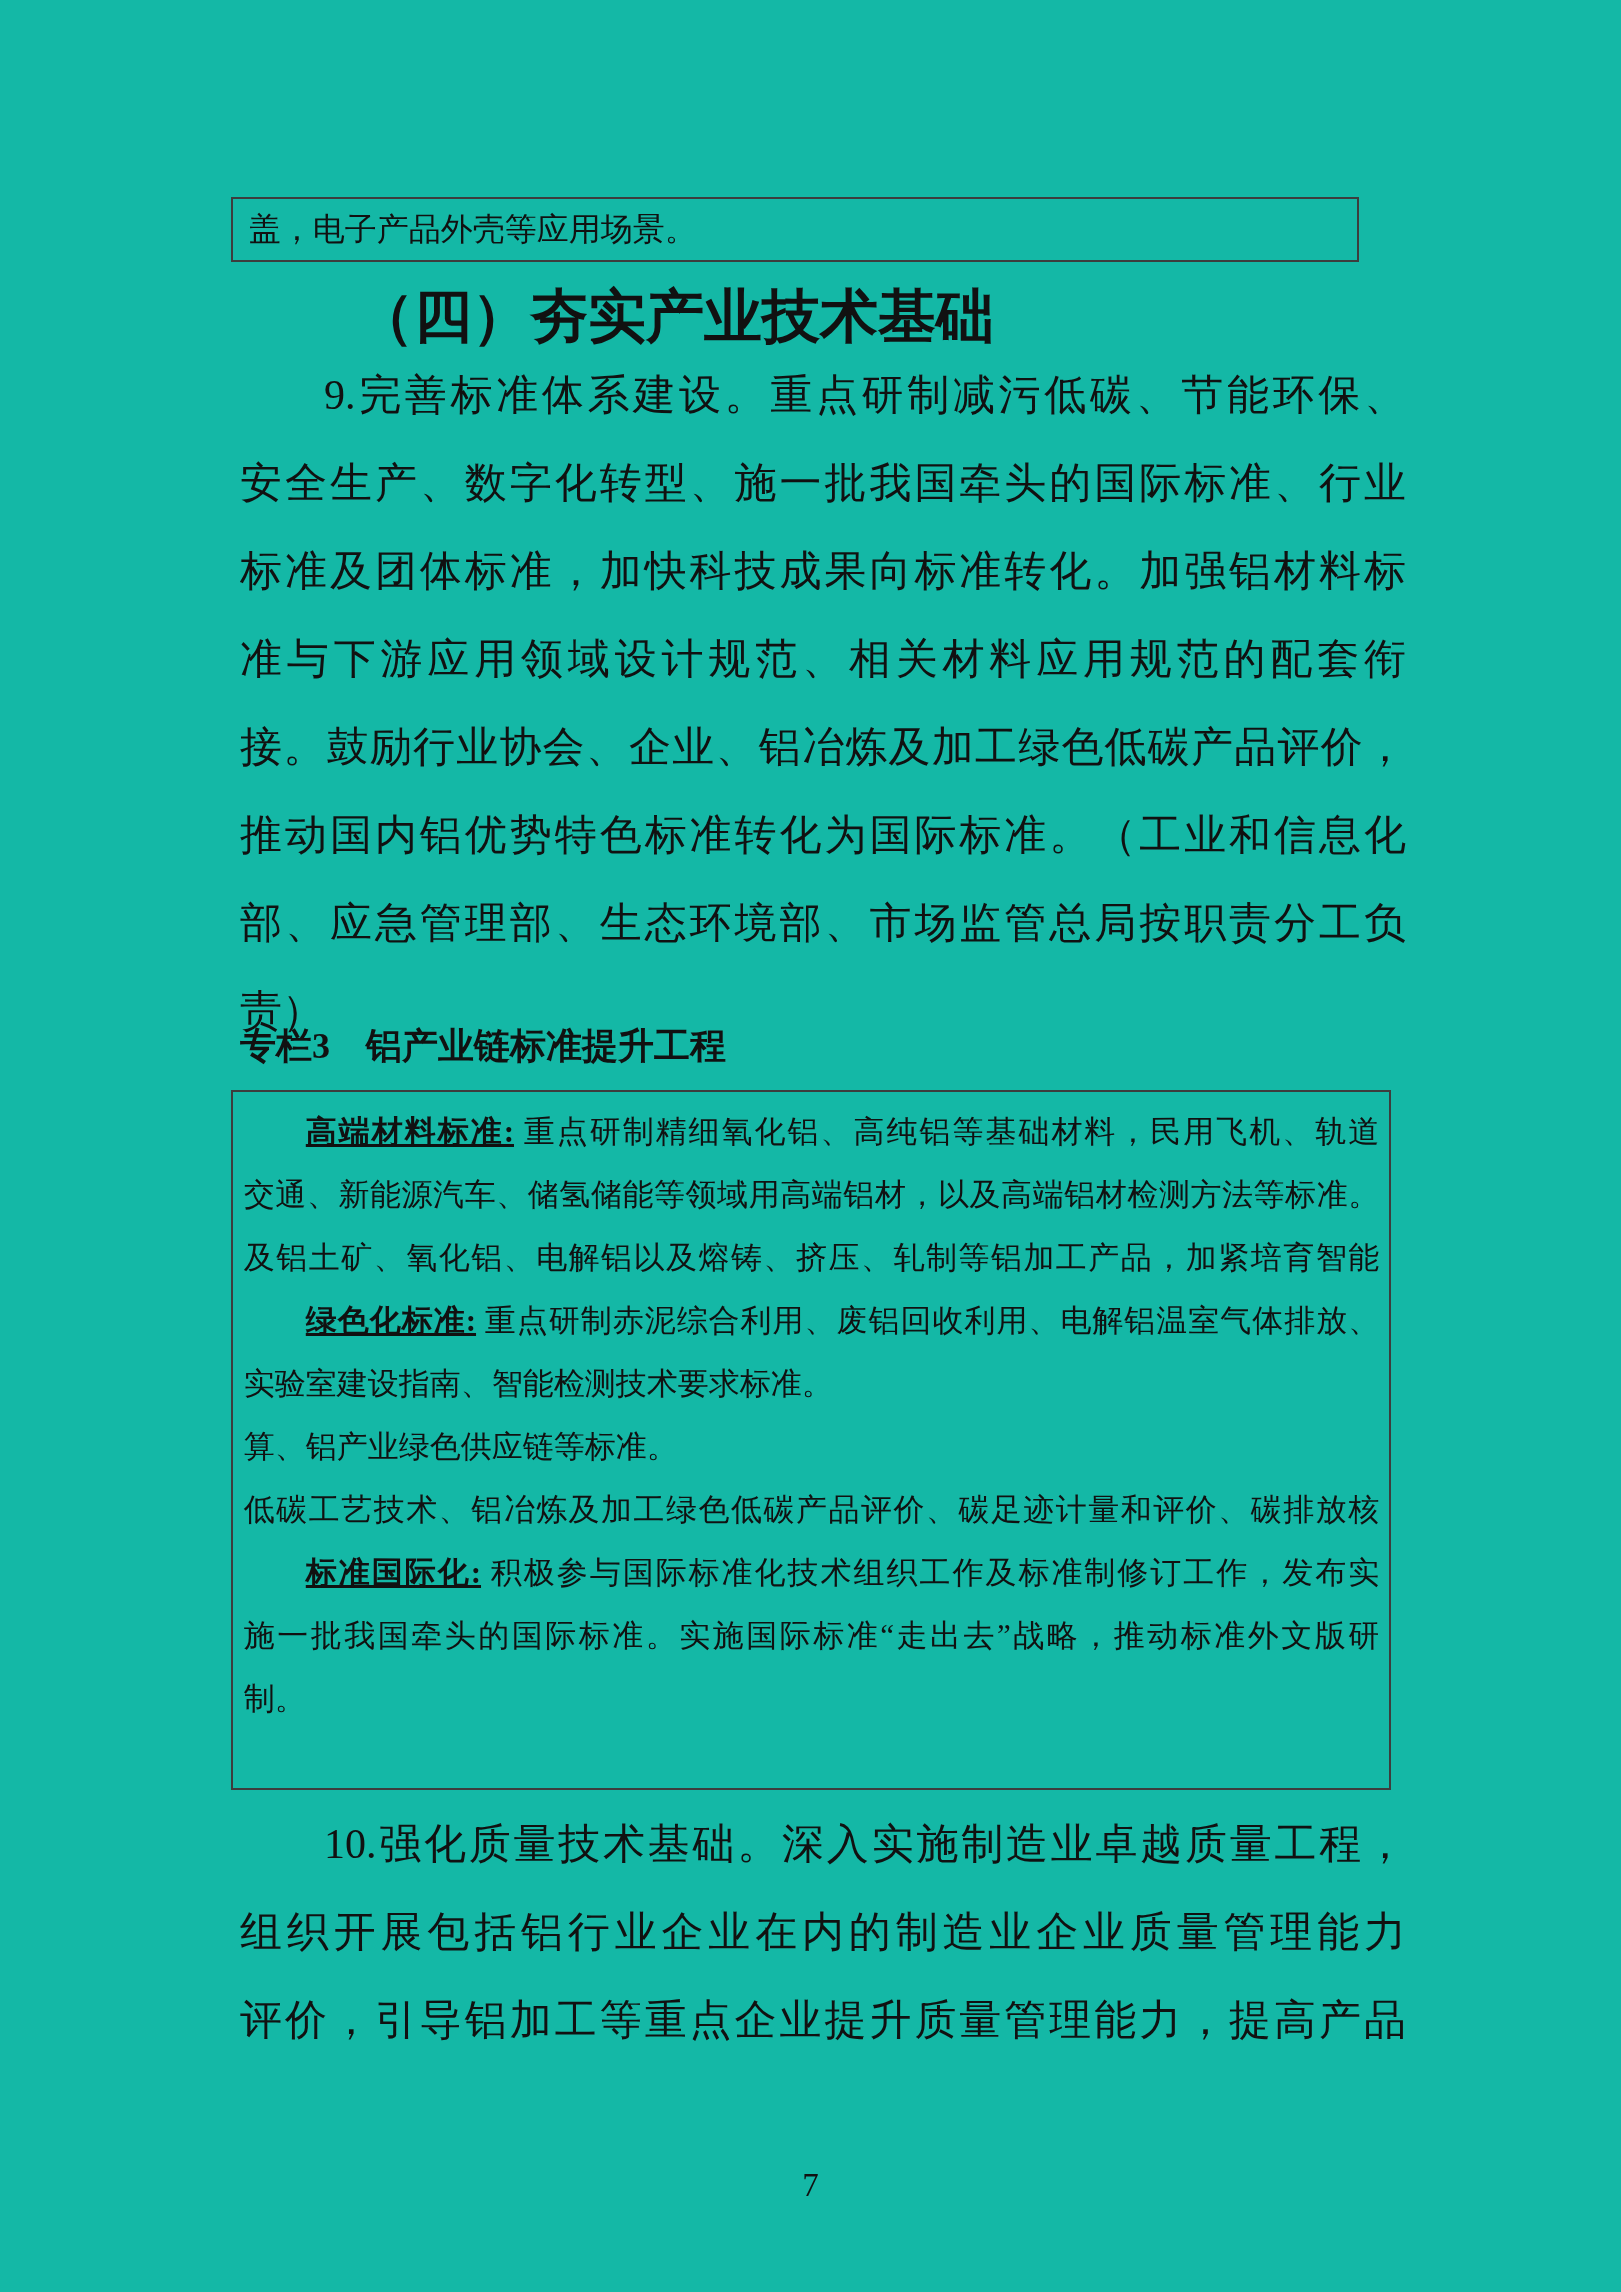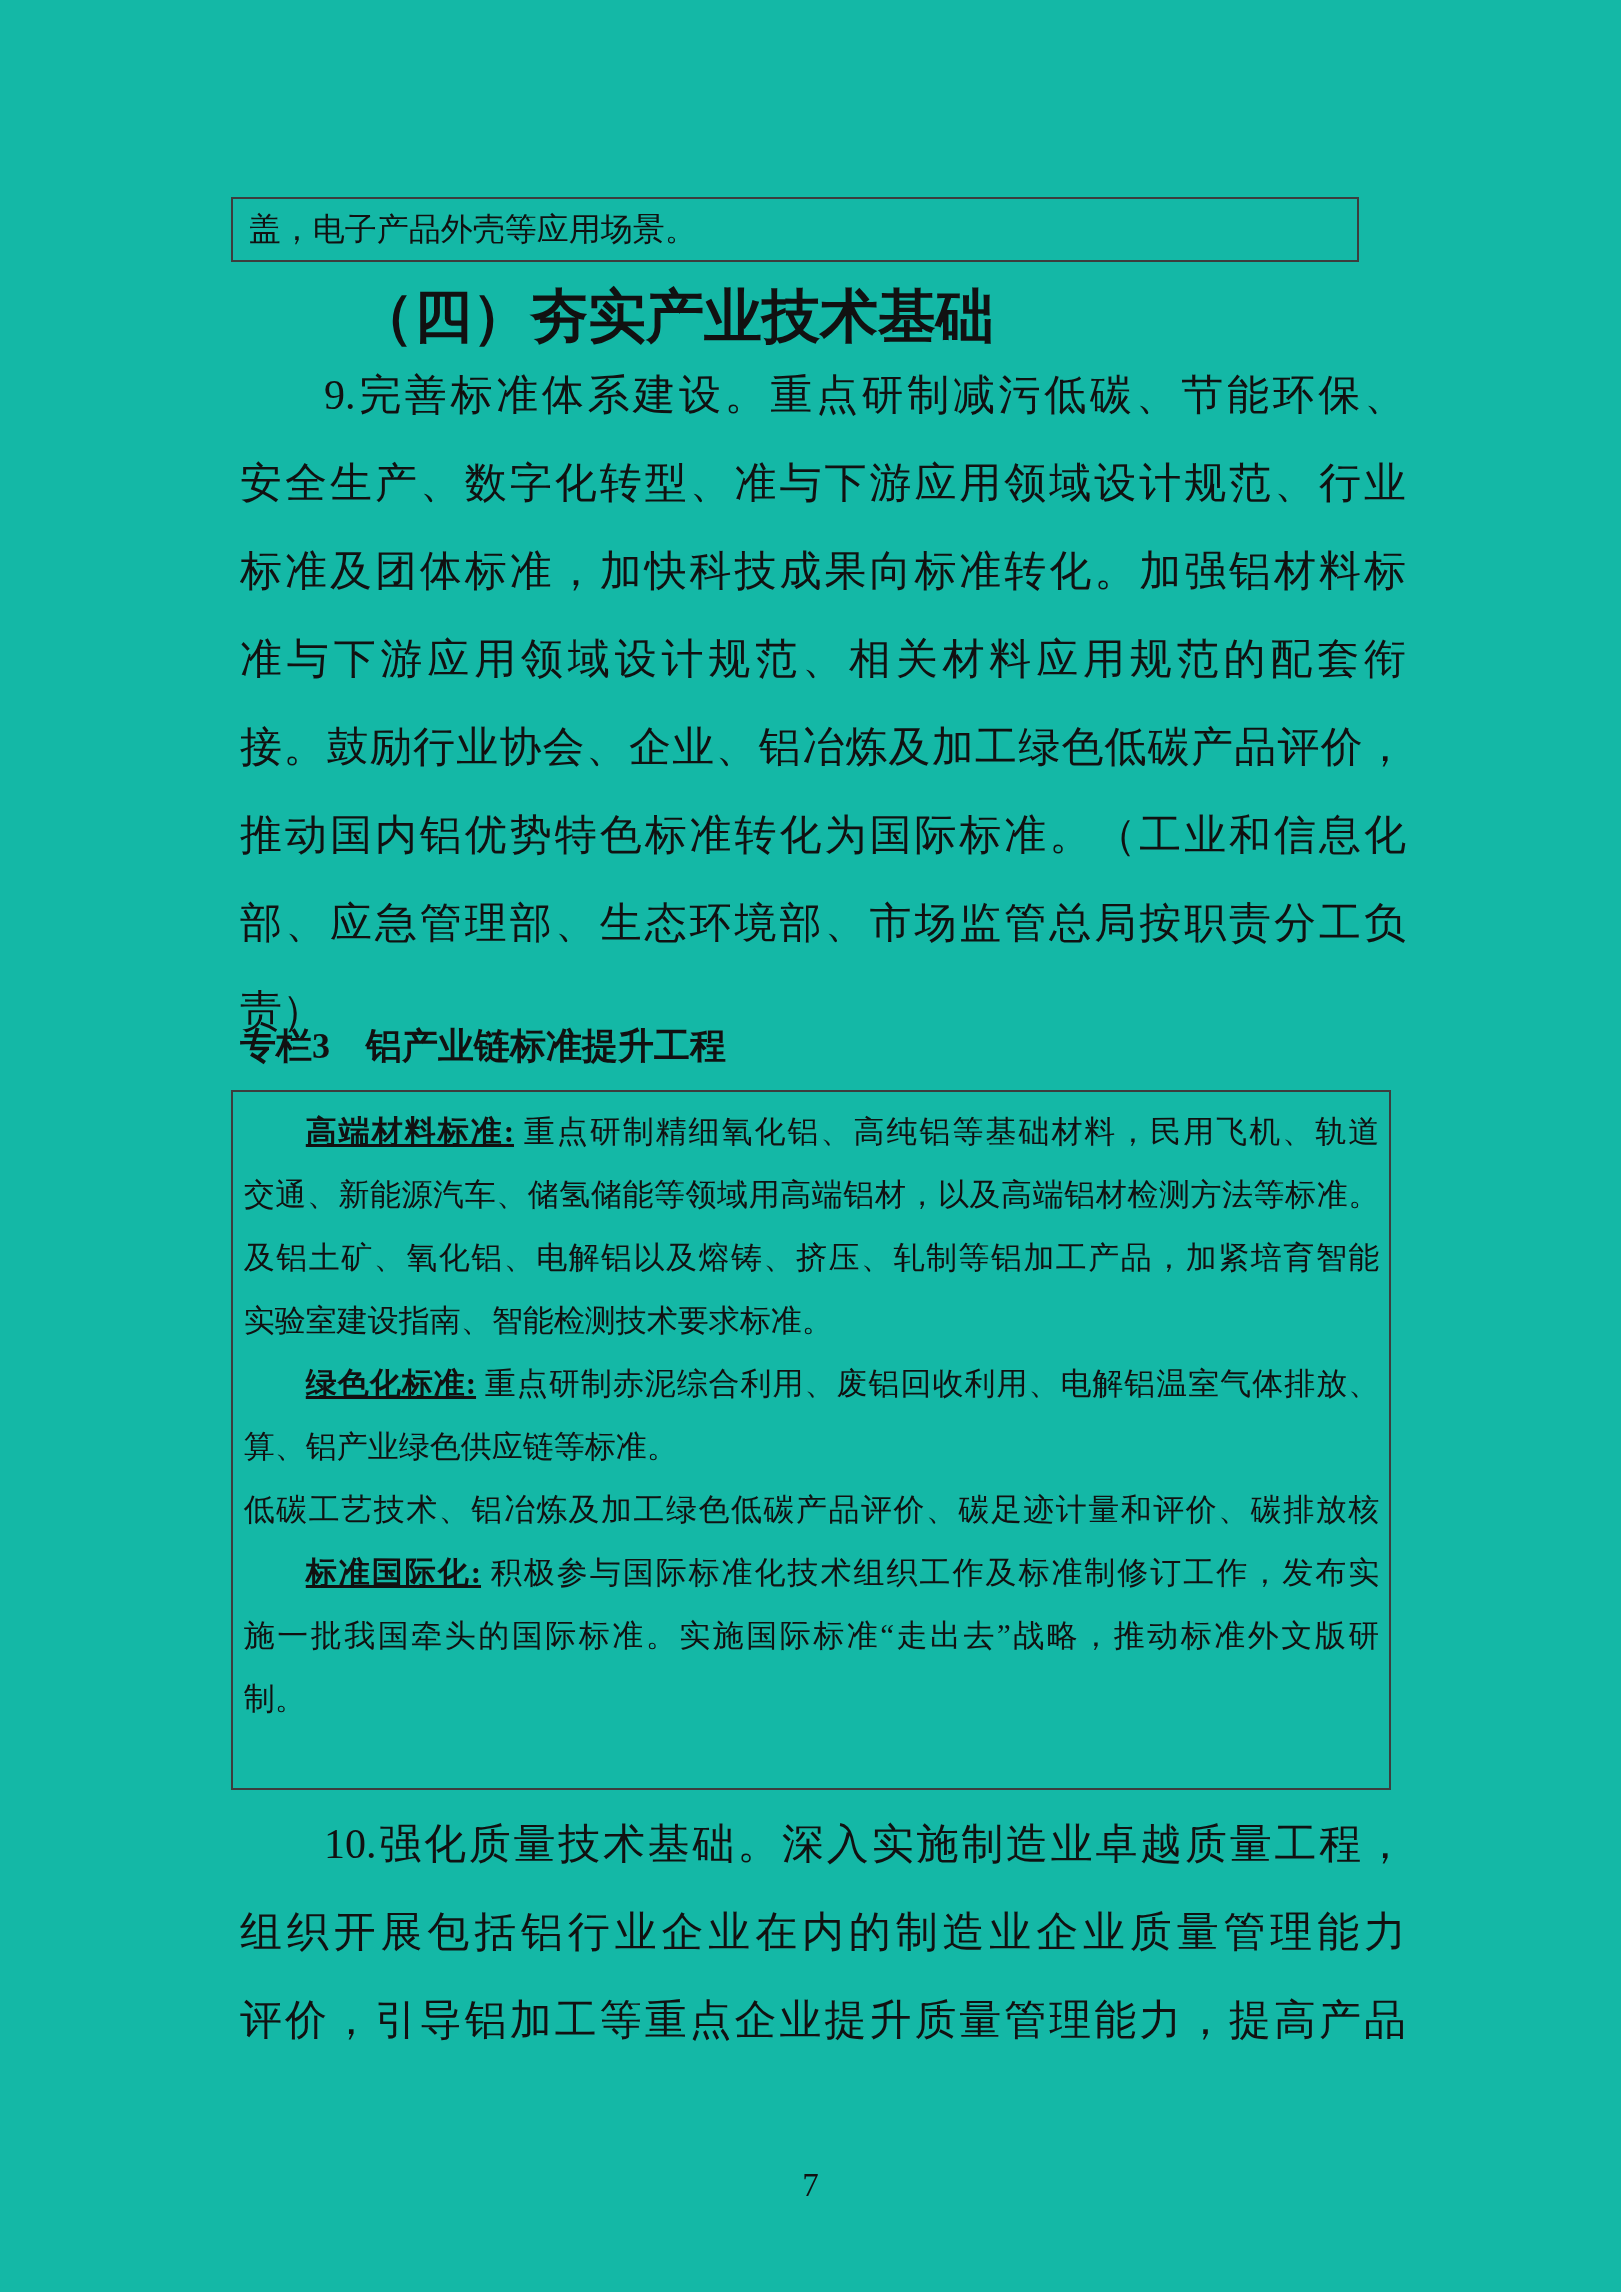--- a/index.html
+++ b/index.html
@@ -112,44 +112,44 @@
 <div id="page">
 
   <div class="cont-box">
     <span>盖，电子产品外壳等应用场景。</span>
   </div>
 
   <div class="heading">（四）夯实产业技术基础</div>
 
   <div id="para9" class="para">
     <div class="line jline indent2">9.完善标准体系建设。重点研制减污低碳、节能环保、</div>
-    <div class="line jline">安全生产、数字化转型、准与下游应用领域设计规范、行业</div>
+    <div class="line jline">安全生产、数字化转型、施一批我国牵头的国际标准、行业</div>
     <div class="line jline">标准及团体标准，加快科技成果向标准转化。加强铝材料标</div>
     <div class="line jline">准与下游应用领域设计规范、相关材料应用规范的配套衔</div>
     <div class="line jline">接。鼓励行业协会、企业、铝冶炼及加工绿色低碳产品评价，</div>
     <div class="line jline">推动国内铝优势特色标准转化为国际标准。（工业和信息化</div>
     <div class="line jline">部、应急管理部、生态环境部、市场监管总局按职责分工负</div>
     <div class="line flush">责）</div>
   </div>
 
   <div class="box-title">专栏3　铝产业链标准提升工程</div>
 
   <div class="column-box">
 
     <div class="bline jline indent2">
       <span class="blabel">高端材料标准:</span><span>重点研制精细氧化铝、高纯铝等基础材料，民用飞机、轨道</span>
     </div>
     <div class="bline jline">交通、新能源汽车、储氢储能等领域用高端铝材，以及高端铝材检测方法等标准。</div>
 
     <div class="bline jline">及铝土矿、氧化铝、电解铝以及熔铸、挤压、轧制等铝加工产品，加紧培育智能</div>
-    <div class="bline flush">实验室建设指南、智能检测技术要求标准。</div>
-
     <div class="bline jline indent2">
       <span class="blabel">绿色化标准:</span><span>重点研制赤泥综合利用、废铝回收利用、电解铝温室气体排放、</span>
     </div>
+
+    <div class="bline flush">实验室建设指南、智能检测技术要求标准。</div>
     <div class="bline flush">算、铝产业绿色供应链等标准。</div>
     <div class="bline jline">低碳工艺技术、铝冶炼及加工绿色低碳产品评价、碳足迹计量和评价、碳排放核</div>
 
     <div class="bline jline indent2">
       <span class="blabel">标准国际化:</span><span>积极参与国际标准化技术组织工作及标准制修订工作，发布实</span>
     </div>
     <div class="bline jline">施一批我国牵头的国际标准。实施国际标准“走出去”战略，推动标准外文版研</div>
     <div class="bline flush">制。</div>
 
   </div>

